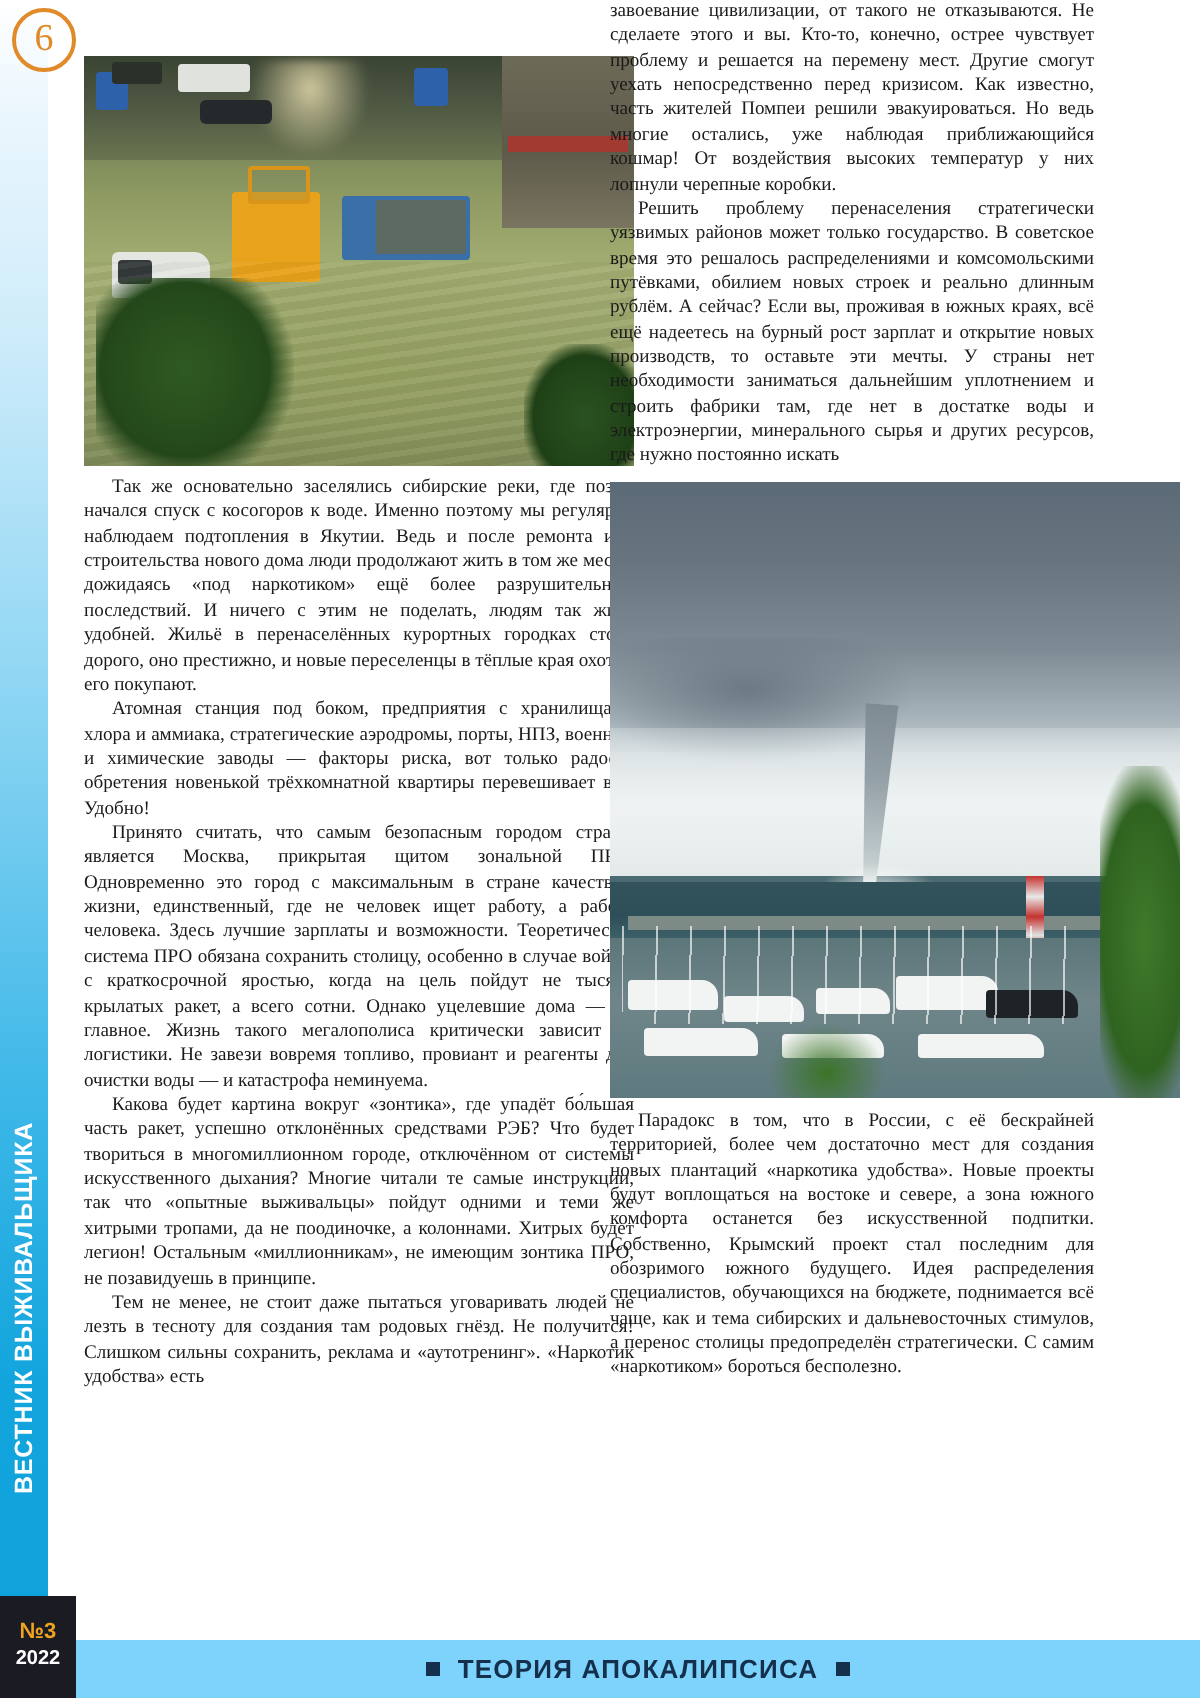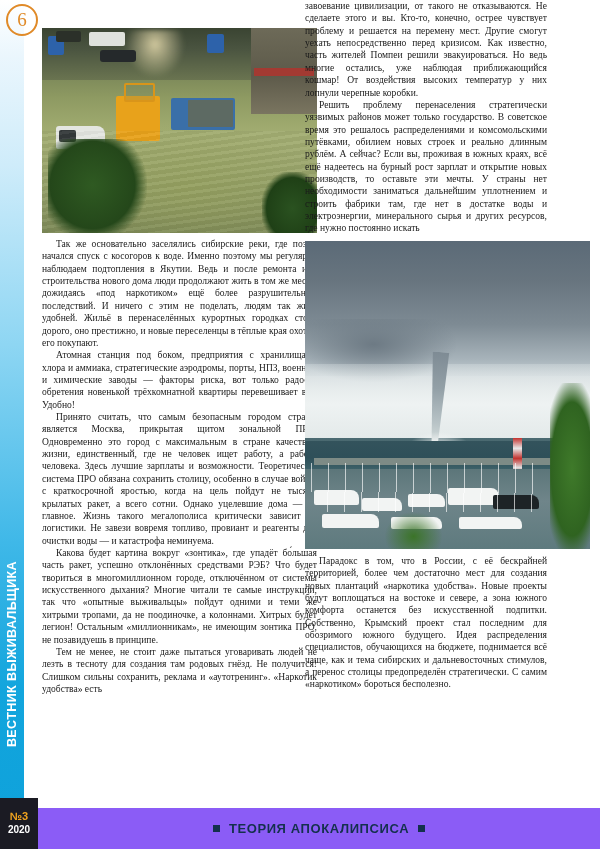--- a/index.html
+++ b/index.html
@@ -174,22 +174,22 @@
     position:absolute;right:-3%;top:46%;width:17%;height:56%;
     background:radial-gradient(ellipse at 45% 50%,#3f7a2a 0%,#2f6320 55%,rgba(40,90,25,0) 76%);
   }
   .t-tree2{
     position:absolute;left:28%;bottom:-4%;width:20%;height:16%;
     background:radial-gradient(ellipse at 50% 50%,#3b7428 0%,rgba(45,95,28,0) 72%);
   }
 
   
   .footer{
-    position:absolute;left:38px;bottom:0;width:562px;height:41px;
-    background:#8b5cf6;
+    position:absolute;left:38px;bottom:0;width:562px;height:29px;
+    background:#7dd3fc;
     display:flex;align-items:center;justify-content:center;
     gap:9px;
   }
   .footer-text{
     font-family:"Liberation Sans", sans-serif;
     font-weight:bold;font-size:13px;letter-spacing:.6px;
     color:#14304d;
   }
   .footer-sq{width:7px;height:7px;background:#14304d;display:inline-block;}
 </style>
@@ -198,21 +198,21 @@
 
 <div class="page">
 
   <div class="sidebar"></div>
   <div class="sidebar-label">
     <span>ВЕСТНИК ВЫЖИВАЛЬЩИКА</span>
   </div>
 
   <div class="issue-badge">
     <div class="num">№3</div>
-    <div class="year">2020</div>
+    <div class="year">2022</div>
   </div>
 
   <div class="page-number">6</div>
 
   <div class="col col-left">
 
     <div class="photo photo-flood">
       <div class="flood-road"></div>
       <div class="flood-glare"></div>
       <div class="f-bldg"></div>

